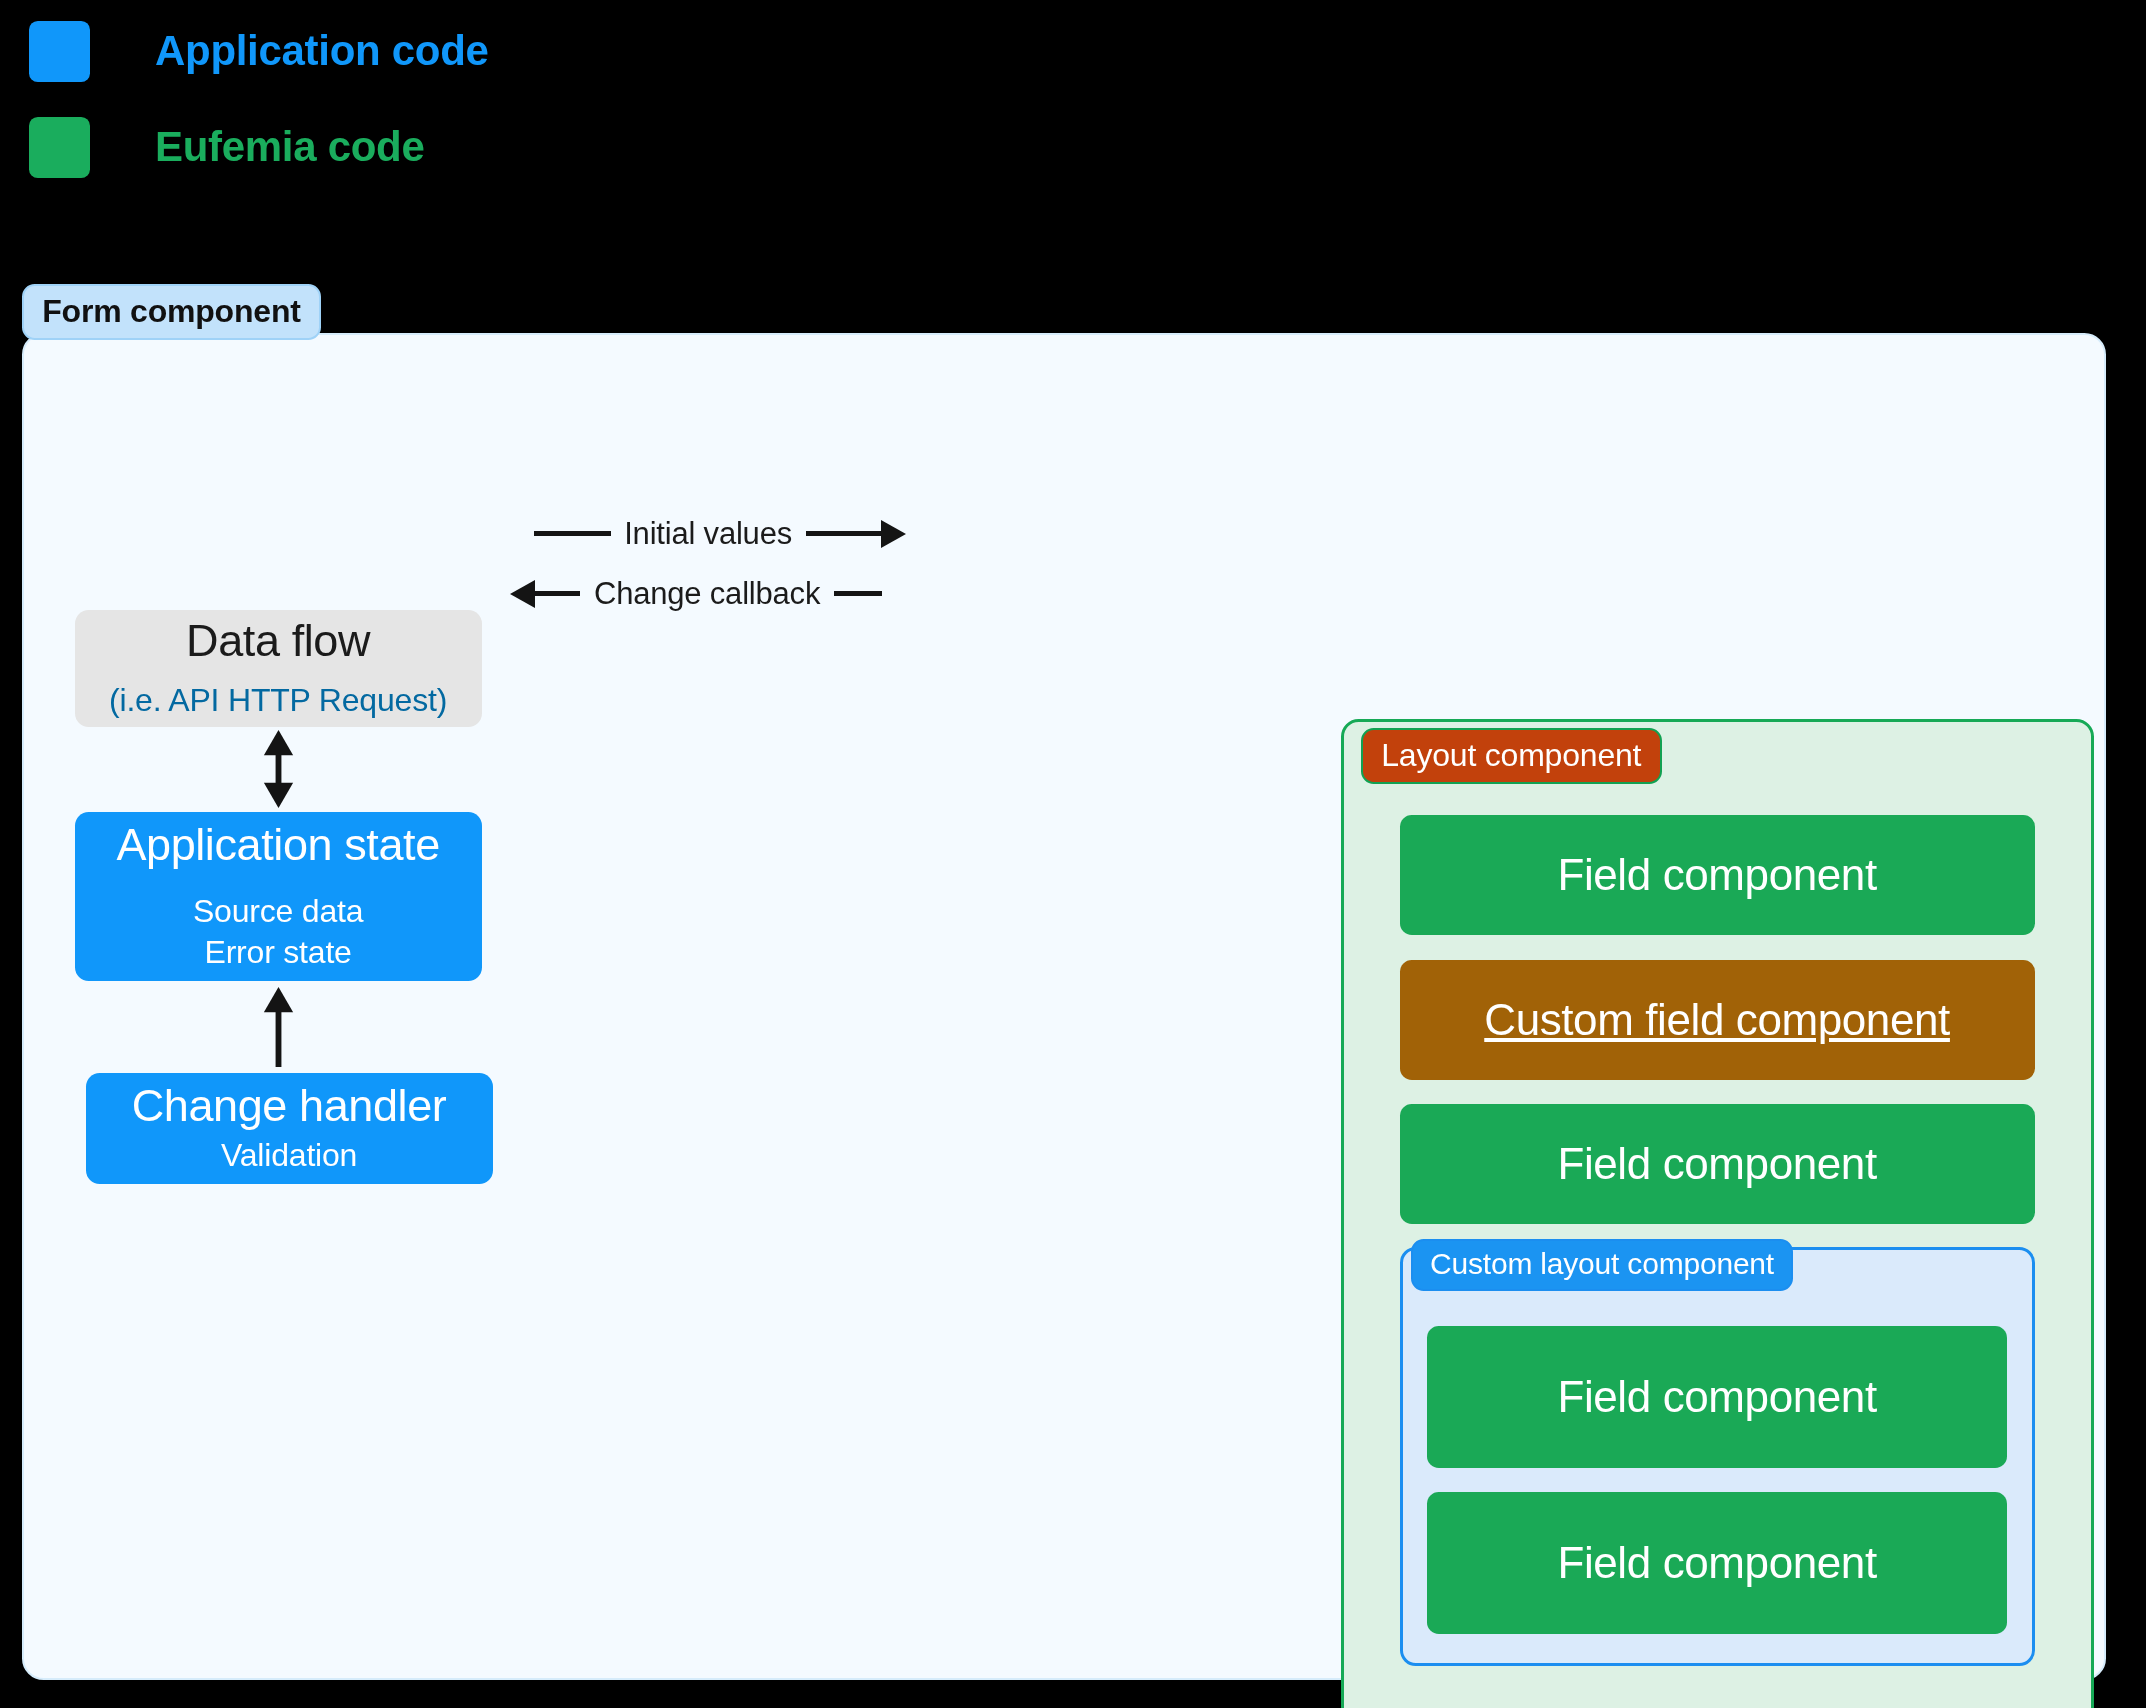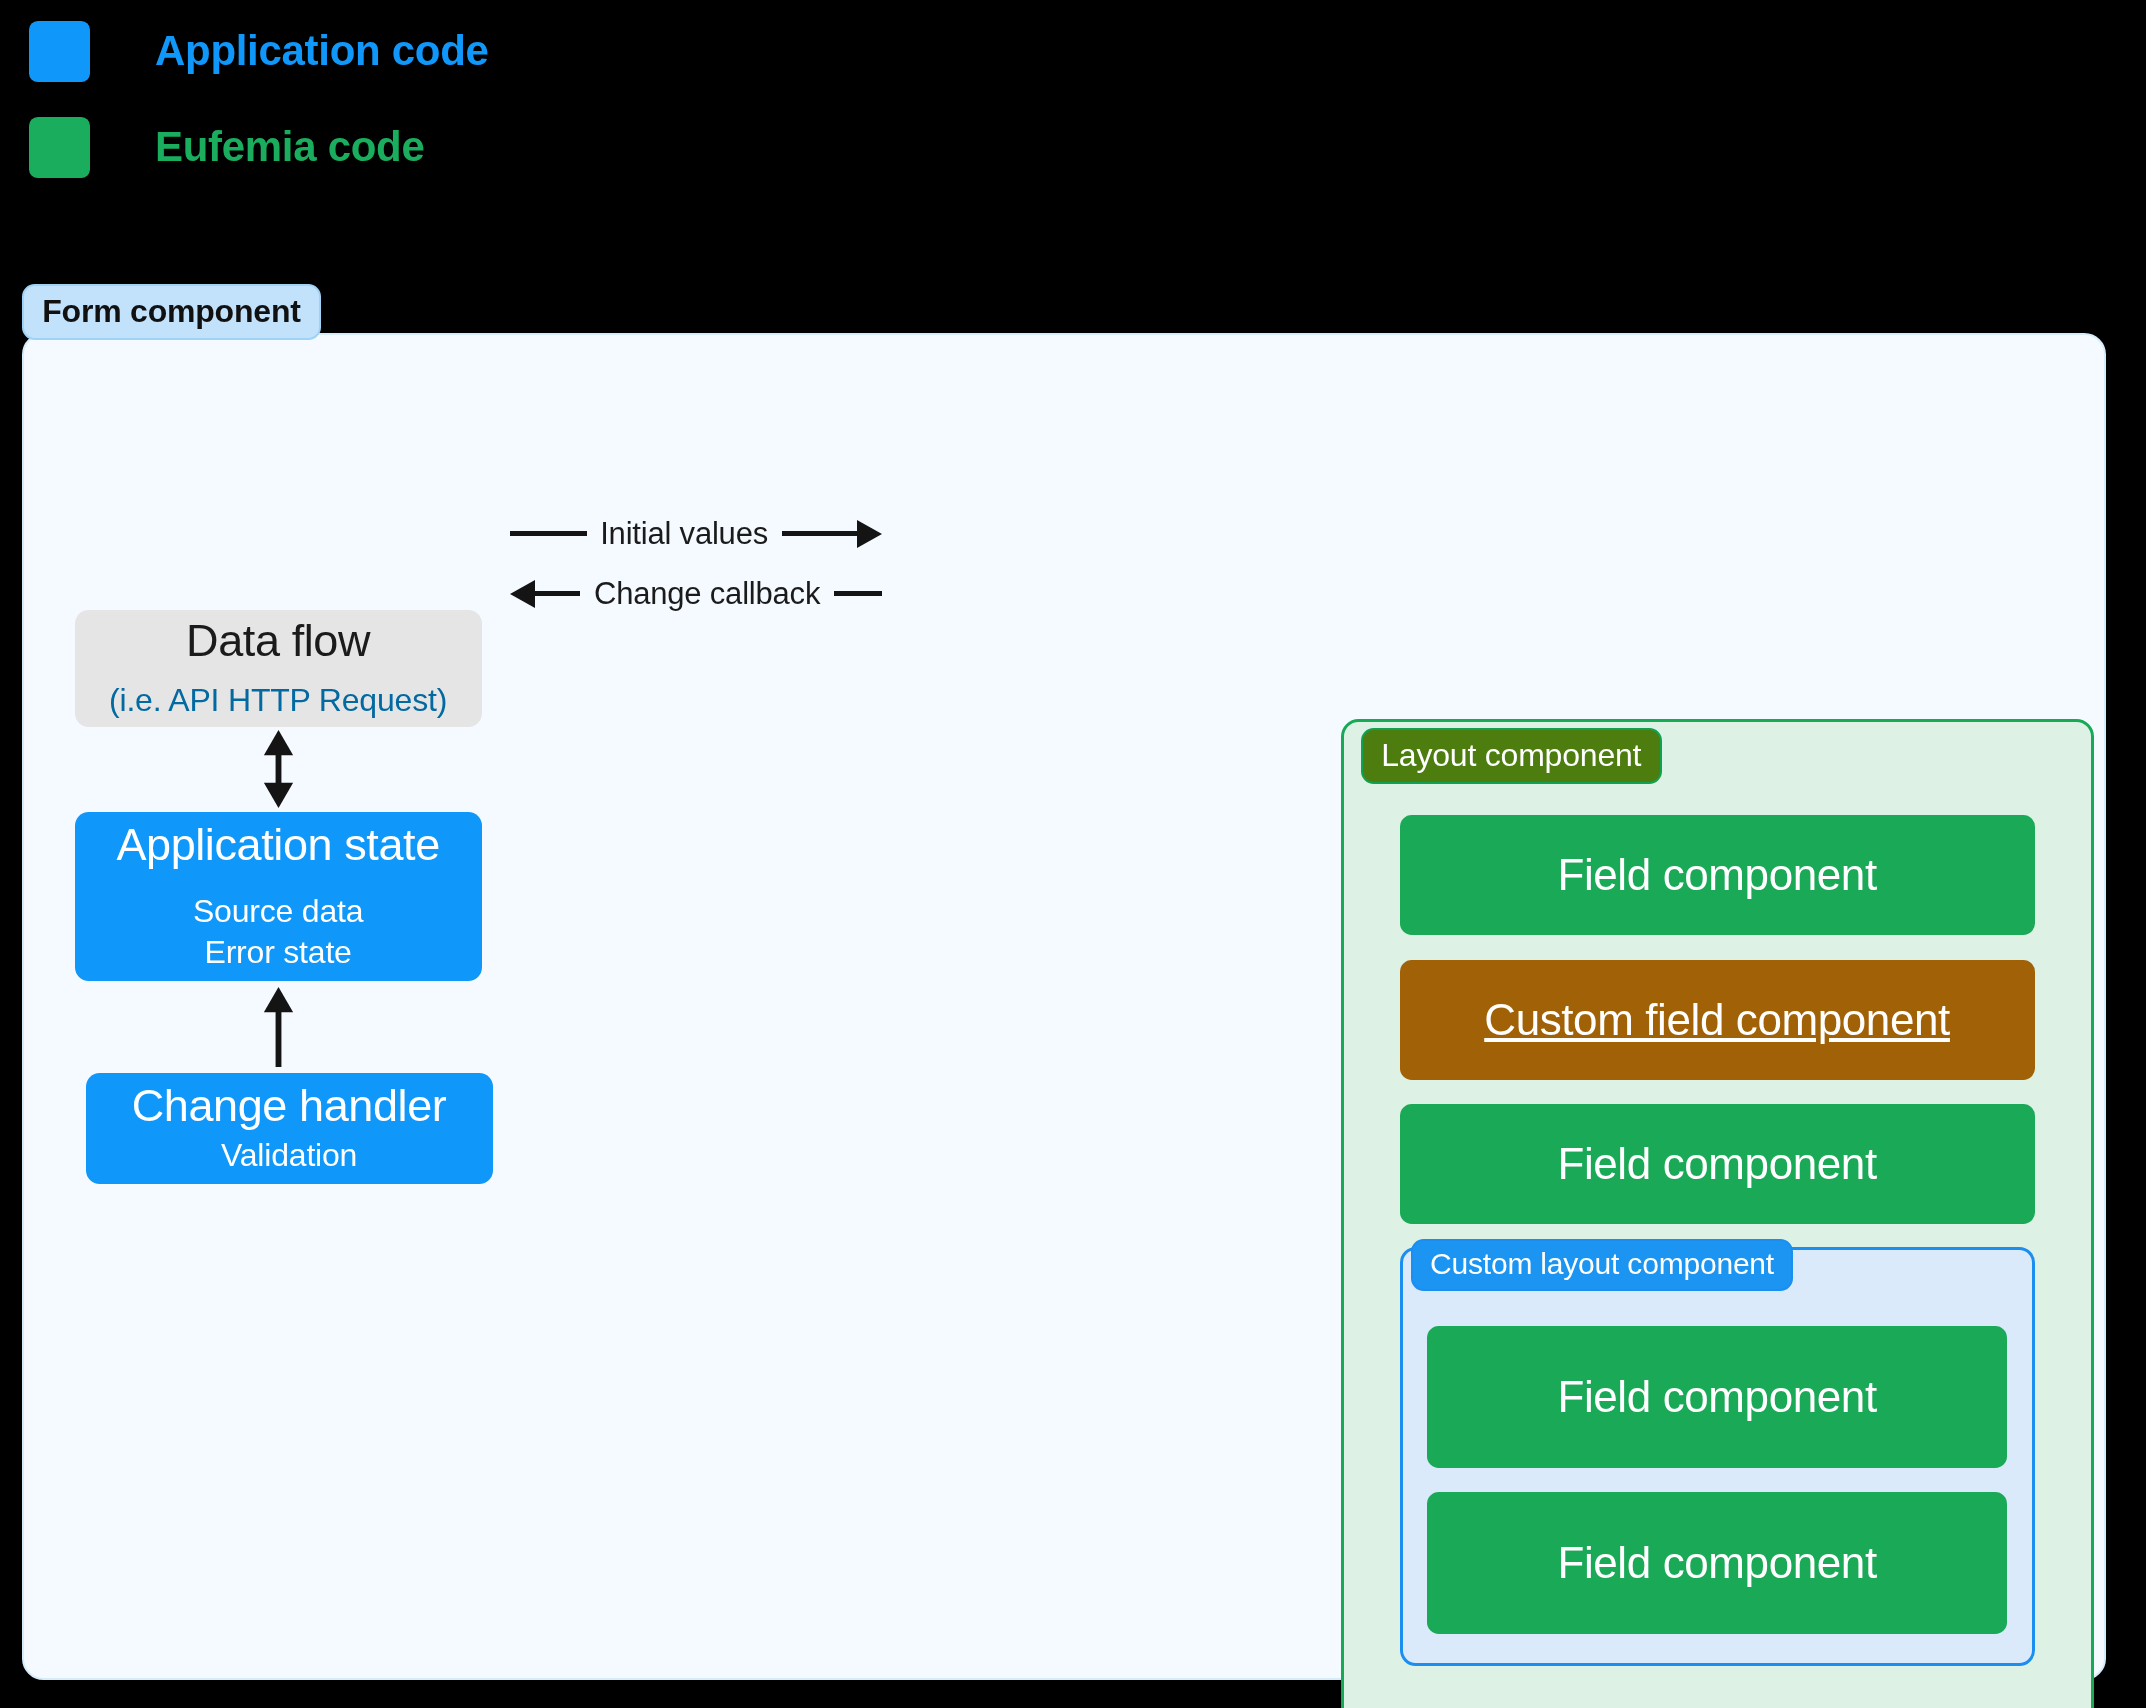--- a/index.html
+++ b/index.html
@@ -172,21 +172,21 @@
     flex: 0 0 auto;
     margin-right: -2px;
   }
 
   
   #layout-badge {
     position: absolute;
     left: 1337px;
     top: 393px;
     z-index: 6;
-    background: #4d7c0f;
+    background: #c2410c;
     border: 2.9px solid #12a152;
     border-radius: 12.7px;
     padding: 6.9px 18.6px 8.8px 18.6px;
     font-size: 32px;
     font-weight: 400;
     color: #ffffff;
     line-height: 1.15;
     letter-spacing: -0.2px;
   }
   #layout-container {
@@ -289,21 +289,21 @@
   <svg class="v-arrow" style="left:227px; top:652px;" width="55" height="80" viewBox="0 0 56 82">
     <line x1="28" y1="14" x2="28" y2="82" stroke="#141414" stroke-width="6"></line>
     <polygon points="28,0 43,26 13,26" fill="#141414"></polygon>
   </svg>
 
   <div class="lbox" id="box-change-handler">
     <div class="title">Change handler</div>
     <div class="sub">Validation</div>
   </div>
 
-  <div class="h-flow" style="left:486px; top:183px;justify-content:space-between;">
+  <div class="h-flow" style="left:510px; top:183px;justify-content:space-between;">
     <span class="h-line"></span>
     <span class="flow-label">Initial values</span>
     <span class="h-line"></span>
     <span class="head-right"></span>
   </div>
 
   <div class="h-flow" style="left:486px; top:243px;">
     <span class="head-left"></span>
     <span class="h-line"></span>
     <span class="flow-label">Change callback</span>

